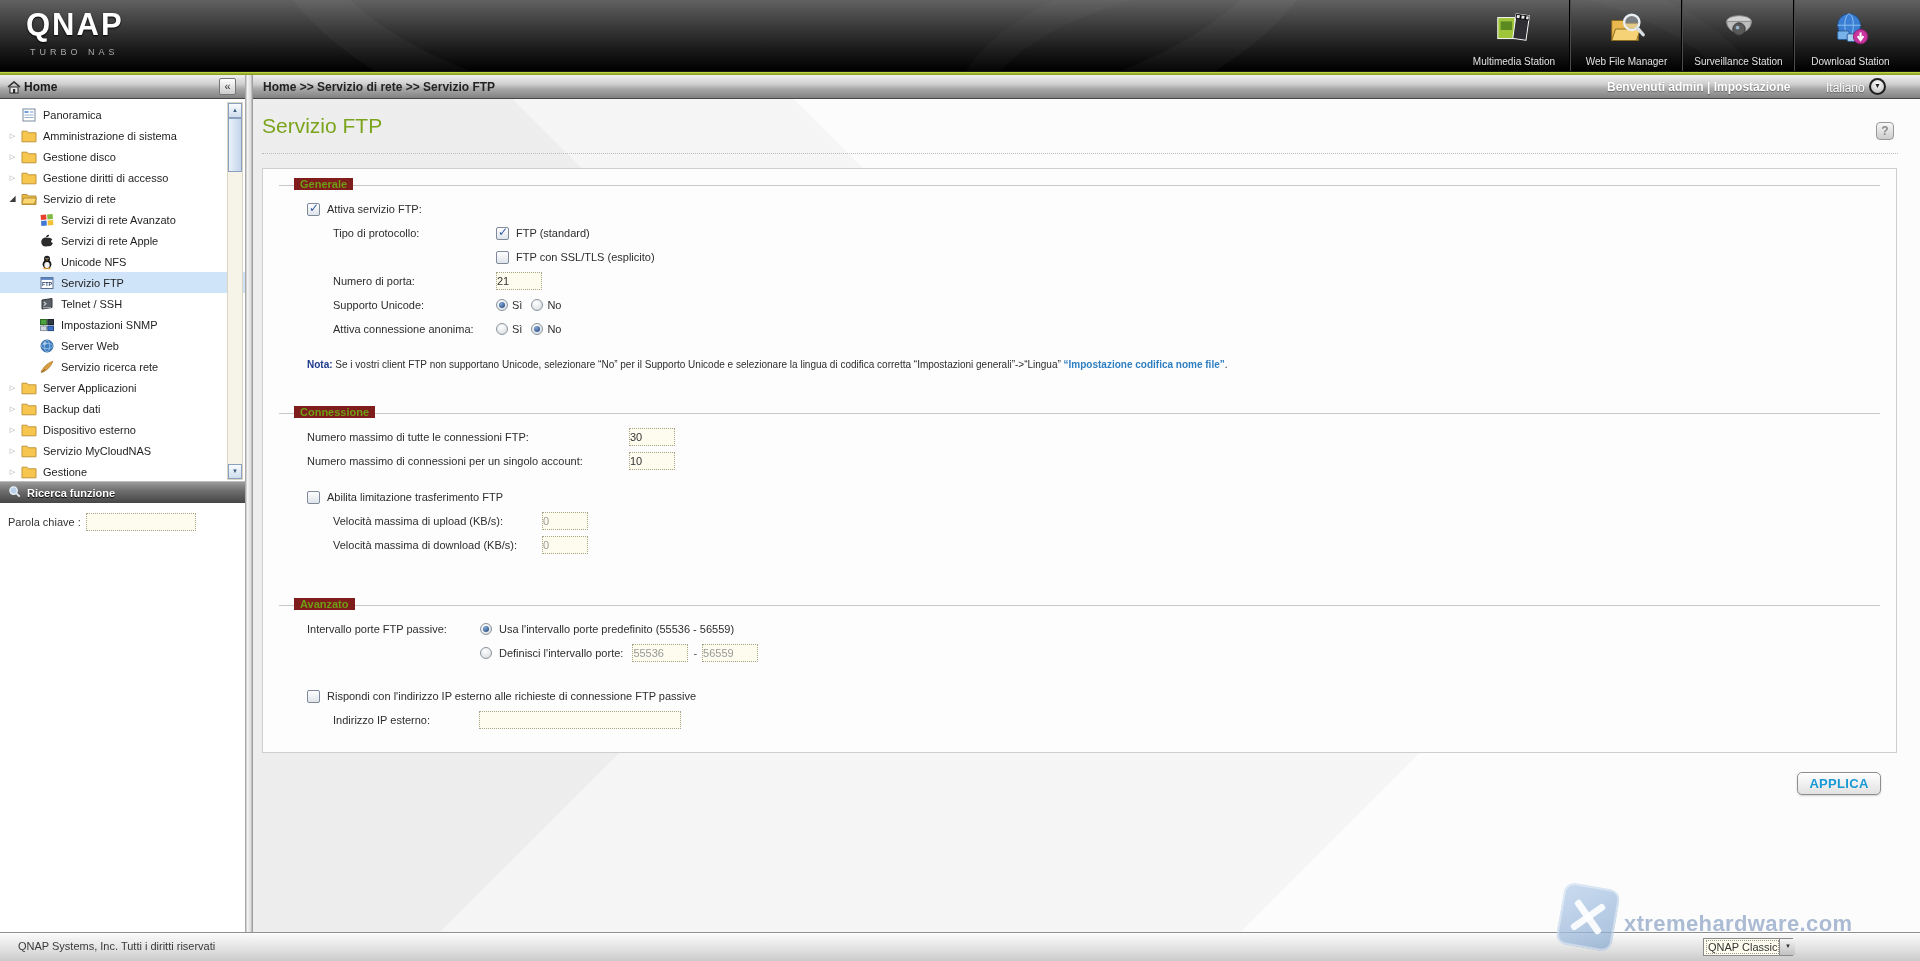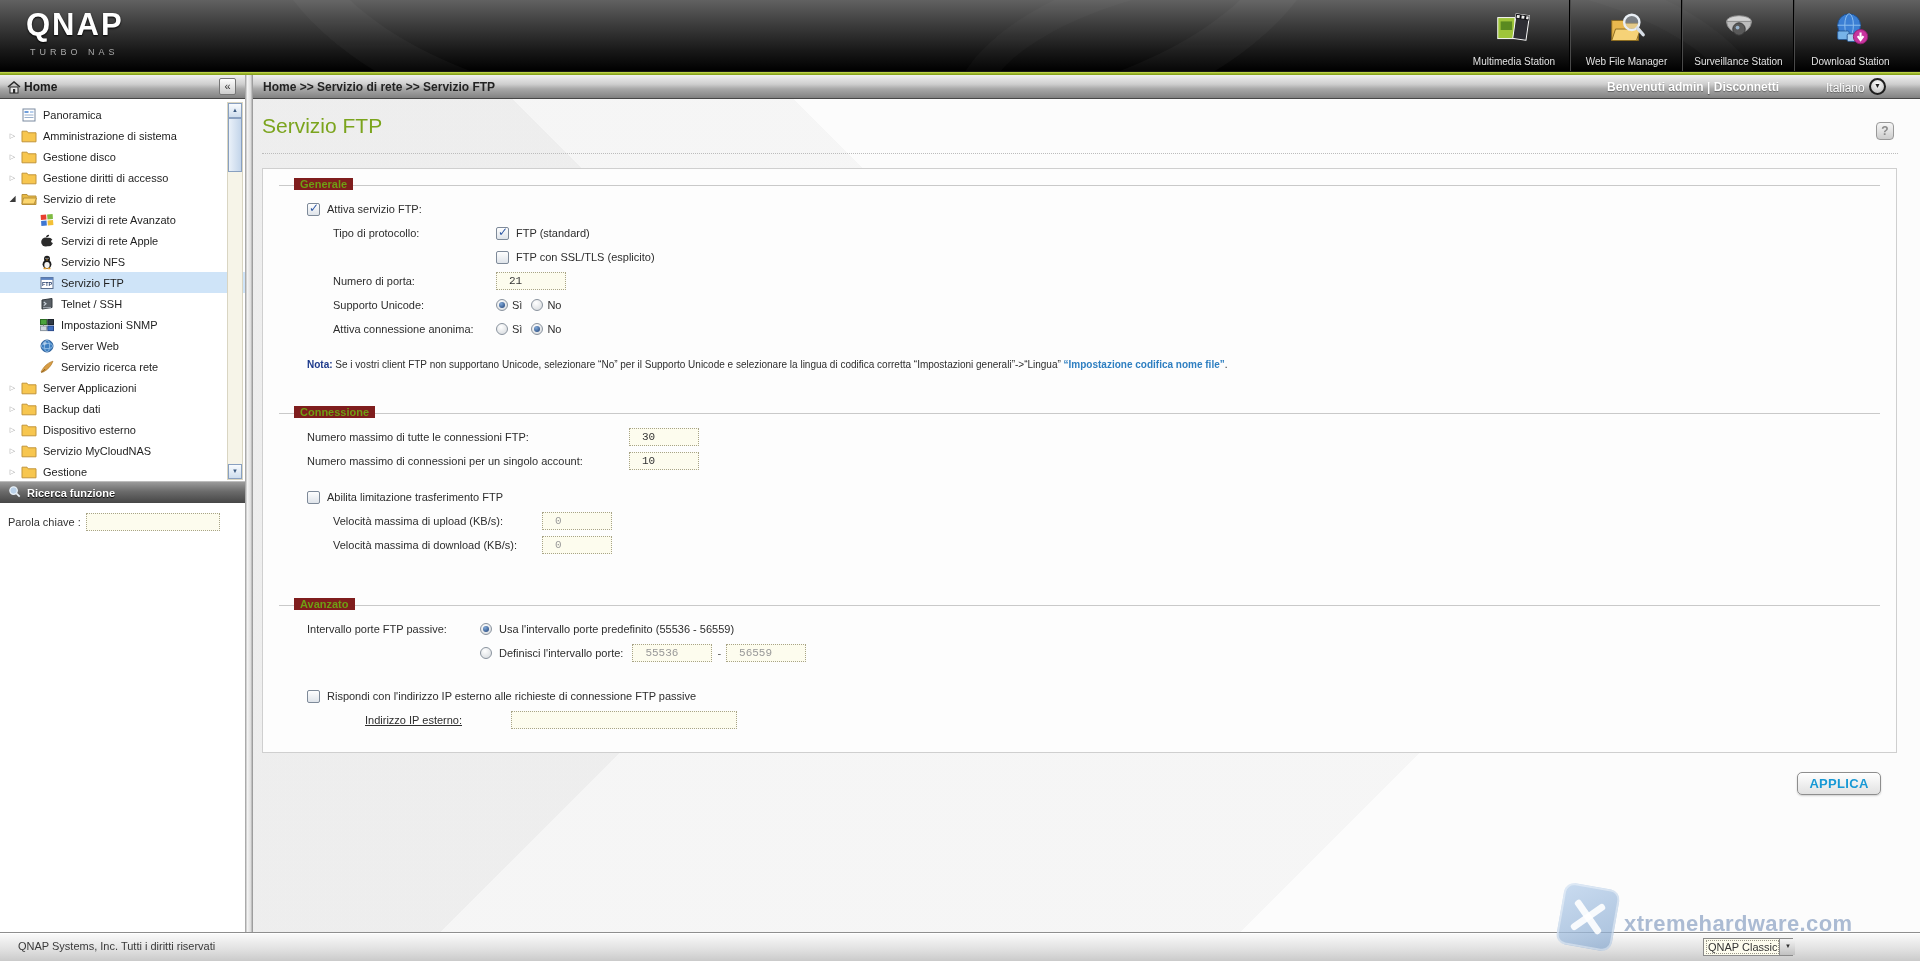--- a/index.html
+++ b/index.html
@@ -66,21 +66,21 @@
     background:linear-gradient(#9b9b9b,#6b6b6b 45%,#464646);border-top:1px solid #bdbdbd;
     display:flex;align-items:center;cursor:pointer;}
   .sp-ico{margin-left:8px;flex:none;}
   .sp-label{color:#fff;font-weight:bold;font-size:11px;margin-left:6px;text-shadow:0 1px 1px #000;}
   .kw-row{position:absolute;left:0;top:404px;width:245px;height:38px;display:flex;align-items:center;}
   .kw-label{font-size:11px;color:#333;margin-left:8px;flex:none;}
   .kw-input{margin-left:5px;width:108px;}
 
   
   .tin{background:#fdfcee;border:1px dotted #a8a487;height:16px;box-sizing:content-box;
-    font-family:Liberation Mono, monospace;font-size:11px;color:#333;padding:0 12px;}
+    font-family:Liberation Sans, sans-serif;font-size:11px;color:#333;padding:0 0;}
   .tin.dis{color:#999;}
   .cb{width:13px;height:13px;box-sizing:border-box;border-radius:2px;flex:none;position:relative;cursor:pointer;
     background:linear-gradient(#fefefe,#dfe4ea);border:1px solid #7e8a99;}
   .cb .mark{position:absolute;left:1px;top:-3px;font-size:12px;font-weight:bold;color:#2f59a5;
     font-family:"DejaVu Sans",sans-serif;line-height:14px;}
   .radio{width:12px;height:12px;border-radius:50%;box-sizing:border-box;flex:none;position:relative;cursor:pointer;
     background:radial-gradient(circle at 40% 30%,#fff,#d3d7db);border:1px solid #8a939e;}
   .radio.on::after{content:"";position:absolute;left:2px;top:2px;width:6px;height:6px;border-radius:50%;
     background:radial-gradient(circle at 35% 30%,#7fa8d8,#1e3f75);}
   .gap{margin-right:7px;}
@@ -106,21 +106,21 @@
   .fs-a{top:436px;height:140px;}
   .legend{position:absolute;left:15px;top:-8px;background:#7f1d1d;padding:0 6px;
     font-size:11px;font-weight:bold;color:#6f9e14;}
   .frow{display:flex;align-items:center;height:24px;font-size:11px;color:#2d2d2d;}
   .first{margin-top:11px;}
   .cbind{margin-left:28px;}
   .lblG{margin-left:54px;width:163px;flex:none;}
   .lblC{margin-left:28px;width:322px;flex:none;}
   .lblC2{margin-left:54px;width:209px;flex:none;}
   .lblA{margin-left:28px;width:173px;flex:none;}
-  .lblA2{margin-left:86px;width:146px;flex:none;text-decoration:underline;}
+  .lblA2{margin-left:54px;width:146px;flex:none;}
   .w44{width:44px;}
   .w54{width:54px;}
   .w200{width:200px;}
   .note{margin-left:28px;margin-top:18px;font-size:10px;color:#2d2d2d;}
   .note-prefix{font-weight:bold;color:#1d3a8c;}
   .note-link{font-weight:bold;color:#2e7fc1;cursor:pointer;}
   .gapup{margin-top:12px;}
   .gapup2{margin-top:19px;}
   .dash{margin:0 5px;color:#555;}
   .apply-btn{position:absolute;left:1544px;top:673px;width:84px;height:23px;box-sizing:border-box;cursor:pointer;
@@ -209,21 +209,21 @@
 
   <div class="topbar">
     <span class="home-ico"><svg width="14" height="13" viewBox="0 0 14 13">
           <path d="M1 6L7 1l6 5" fill="none" stroke="#2b2b2b" stroke-width="1.6"></path>
           <rect x="3" y="6" width="8" height="6" fill="#e6e6e6" stroke="#2b2b2b"></rect>
           <rect x="6" y="8" width="2.2" height="4" fill="#2b2b2b"></rect>
         </svg></span>
     <span class="home-label">Home</span>
     <span class="collapse-btn">«</span>
     <span class="breadcrumb">Home &gt;&gt; Servizio di rete &gt;&gt; Servizio FTP</span>
-    <span class="welcome"><span>Benvenuti admin</span> <span>|</span> <span>Disconnetti</span></span>
+    <span class="welcome"><span>Benvenuti admin</span> <span>|</span> <span>Impostazione</span></span>
     <span class="lang">Italiano</span>
     <span class="lang-btn">▼</span>
   </div>
 
   <div class="sidebar">
     <div class="tree">
 
       <div class="trow">
         <span class="arrow"></span>
         <span class="ticon">
@@ -311,21 +311,21 @@
               <ellipse cx="8" cy="10.2" rx="4.4" ry="4.6" fill="#1c1c1c"></ellipse>
               <circle cx="8" cy="4.8" r="3" fill="#1c1c1c"></circle>
               <ellipse cx="8" cy="11" rx="2.7" ry="3.1" fill="#f2f2f2"></ellipse>
               <circle cx="7" cy="4.3" r=".55" fill="#fff"></circle>
               <circle cx="9" cy="4.3" r=".55" fill="#fff"></circle>
               <polygon points="7,5.6 9,5.6 8,6.8" fill="#e9a02a"></polygon>
               <ellipse cx="6" cy="14.4" rx="1.6" ry=".9" fill="#e9a02a"></ellipse>
               <ellipse cx="10" cy="14.4" rx="1.6" ry=".9" fill="#e9a02a"></ellipse>
             </svg>
           </span>
-        <span class="tlabel">Servizio NFS</span>
+        <span class="tlabel">Unicode NFS</span>
       </div>
 
       <div class="trow lvl1 selected">
         <span class="ticon">
             <svg width="16" height="16" viewBox="0 0 16 16">
               <rect x="2" y="2.5" width="12" height="11" fill="#fff" stroke="#5b6e8e"></rect>
               <rect x="2" y="2.5" width="12" height="2.4" fill="#5b82c0"></rect>
               <text x="8" y="11.2" font-size="5.4" font-weight="bold" fill="#27406e" text-anchor="middle" font-family="Liberation Sans,sans-serif">FTP</text>
             </svg>
           </span>

